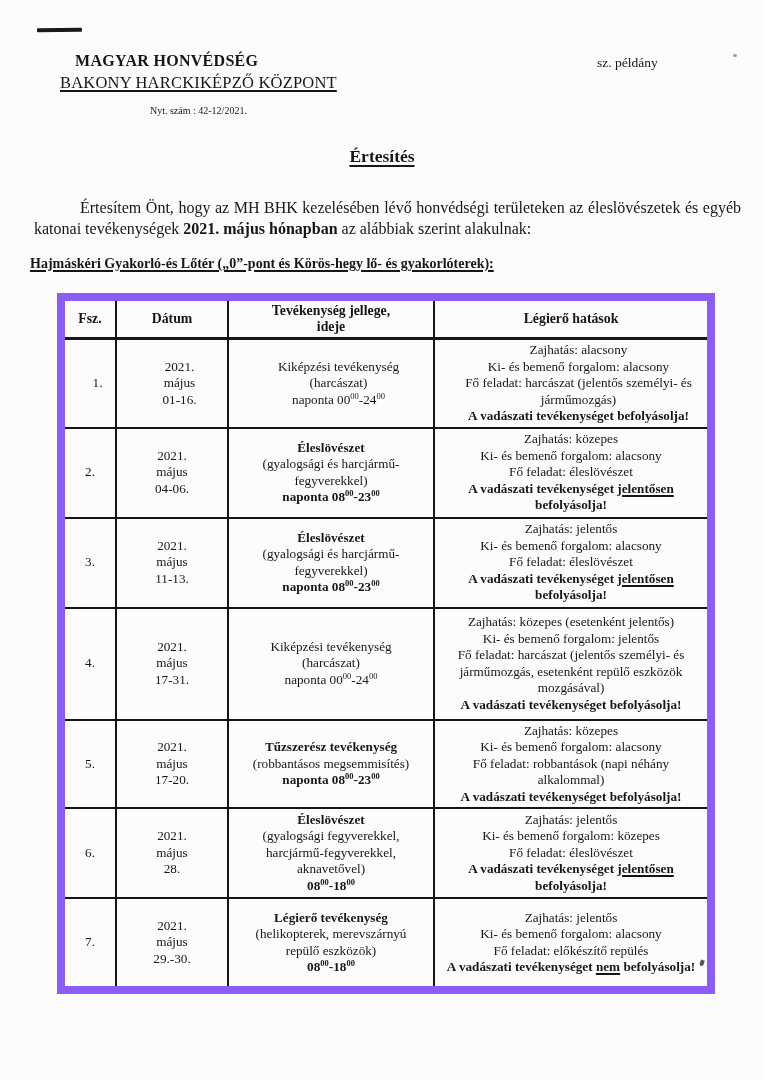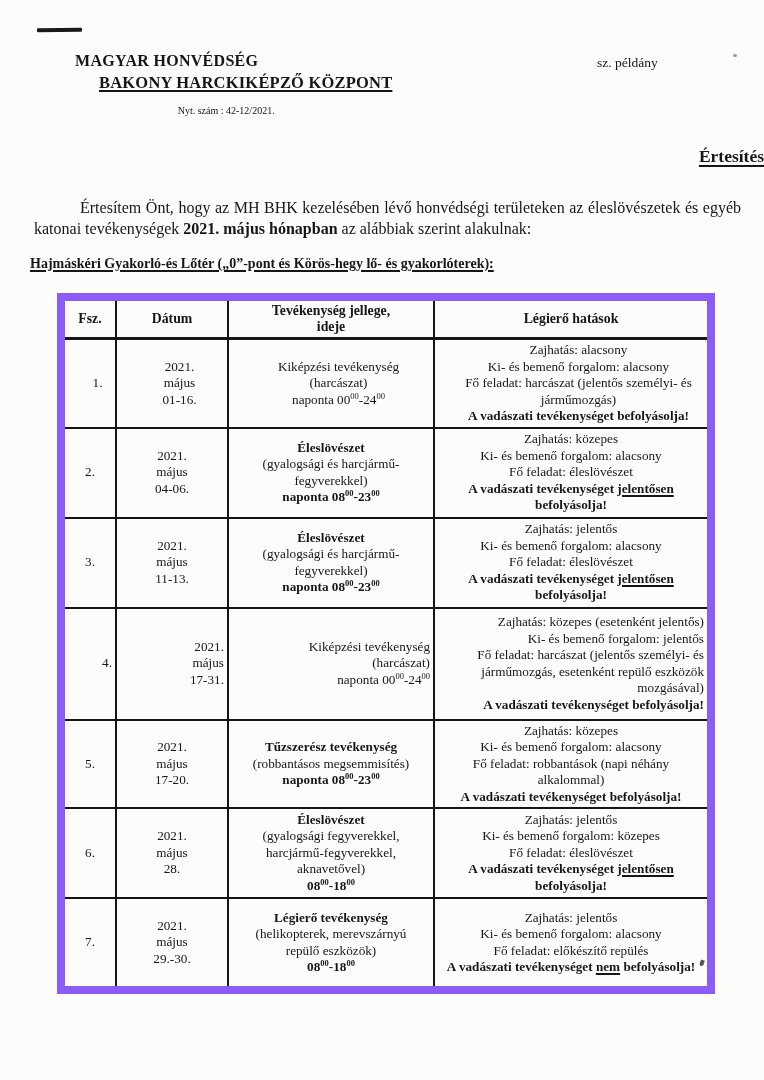--- a/index.html
+++ b/index.html
@@ -24,29 +24,29 @@
     position:absolute; left:700px; top:960px;
     width:4px; height:6px; background:#555;
     border-radius:0 0 3px 2px; transform:rotate(18deg);
   }
   .letterhead { position:absolute; left:60px; top:52px; }
   .org1 {
     font-weight:bold; font-size:16px; letter-spacing:.3px;
     margin-left:15px; white-space:nowrap;
   }
   .org2 {
-    font-weight:bold; font-size:16.5px; letter-spacing:.2px;
+    font-weight:normal; font-size:16.5px; letter-spacing:.2px;
     margin-top:3px; white-space:nowrap;
-    text-decoration:underline; text-decoration-thickness:2px; text-underline-offset:2px;margin-left:39px;
+    text-decoration:underline; text-decoration-thickness:2px; text-underline-offset:2px;
   }
   .nyt { font-size:10px; margin-top:12px; white-space:nowrap;text-align:center; }
   .copy-label { position:absolute; left:597px; top:55px; font-size:13.5px; }
   .doc-title {
     position:absolute; left:0; top:146px; width:100%;
-    text-align:right; font-weight:bold; font-size:17.5px;
+    text-align:center; font-weight:bold; font-size:17.5px;
   }
   .doc-title span {
     text-decoration:underline; text-decoration-thickness:2px; text-underline-offset:3px;
   }
   .intro {
     position:absolute; left:34px; top:197px; width:707px;
     font-size:16px; line-height:21px; text-align:justify; text-indent:46px;
   }
   .section-heading {
     position:absolute; left:30px; top:256px;
@@ -67,21 +67,21 @@
   }
   .schedule thead th {
     font-size:13.8px; font-weight:bold; height:38px;
     border-bottom:3px solid #161616;
     white-space:pre-line; line-height:16px;
   }
   .pre { white-space:pre-line; }
   .schedule tbody tr:nth-child(1) td { height:86px;padding-left:18px; }
   .schedule tbody tr:nth-child(2) td { height:90px; }
   .schedule tbody tr:nth-child(3) td { height:90px; }
-  .schedule tbody tr:nth-child(4) td { height:112px;text-align:right; }
+  .schedule tbody tr:nth-child(4) td { height:112px; }
   .schedule tbody tr:nth-child(5) td { height:88px; }
   .schedule tbody tr:nth-child(6) td { height:90px; }
   .schedule tbody tr:nth-child(7) td { height:92px; }
   .schedule sup { font-size:8.5px; vertical-align:super; line-height:0; }
   .schedule u { text-decoration-thickness:1.5px; text-underline-offset:2px; }
   .schedule b { font-weight:bold;margin-top:34px; }
 </style>
 </head>
 <body>
 

